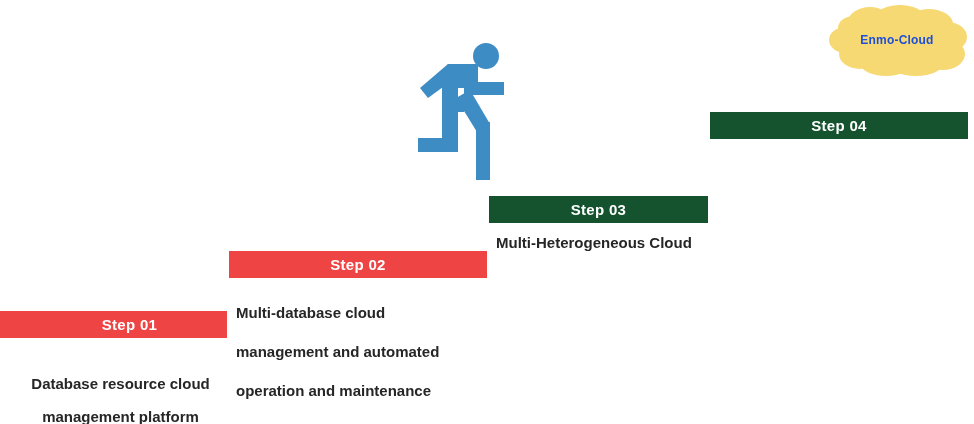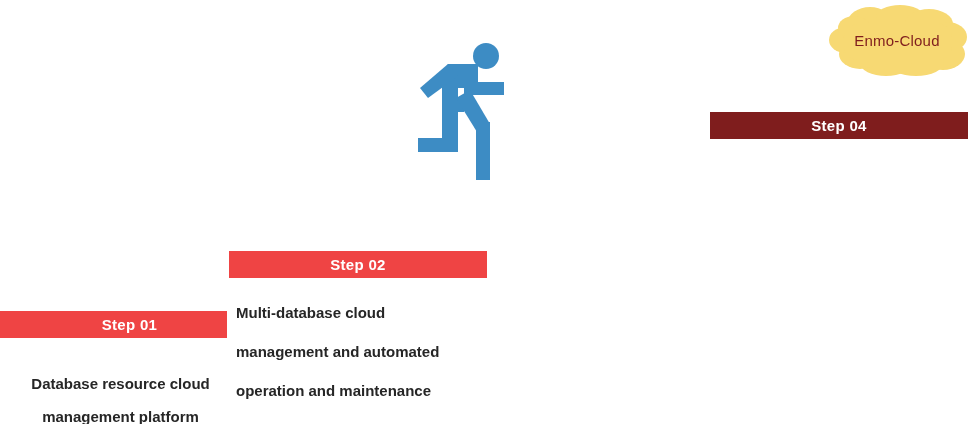--- a/index.html
+++ b/index.html
@@ -25,21 +25,21 @@
     align-items: center;
     justify-content: center;
     color: #ffffff;
     font-weight: bold;
     font-size: 15px;
     letter-spacing: 0.3px;
     height: 27px;
     box-sizing: border-box;
   }
   .step-bar.orange { background: #ef4444; }
-  .step-bar.navy   { background: #7f1d1d; }
+  .step-bar.navy   { background: #14532d; }
 
   
   #bar-01 { left: 0px;   top: 311px; width: 227px; padding-left: 32px; }
   #bar-02 { left: 229px; top: 251px; width: 258px; }
   #bar-03 { left: 489px; top: 196px; width: 219px; }
   #bar-04 { left: 710px; top: 112px; width: 258px; }
 
   
   .step-desc {
     position: absolute;
@@ -93,23 +93,23 @@
   }
   #cloud-label {
     position: absolute;
     left: 0;
     top: 0;
     width: 146px;
     height: 72px;
     display: flex;
     align-items: center;
     justify-content: center;
-    font-size: 15px;
-    font-weight: normal;
-    color: #7f1d1d;
+    font-size: 12px;
+    font-weight: bold;
+    color: #1d4ed8;
     letter-spacing: 0.2px;
   }
 
   
   #runner-figure {
     position: absolute;
     left: 412px;
     top: 42px;
     width: 120px;
     height: 148px;
@@ -159,20 +159,24 @@
         <polygon points="44,56 58,48 78,82 65,90"></polygon>
         <polygon points="64,80 78,80 78,138 64,138"></polygon>
       </g>
     </svg>
   </div>
 
   <div class="step-bar navy" id="bar-04">
     <span>Step 04</span>
   </div>
 
+  <div class="step-bar navy" id="bar-03">
+    <span>Step 03</span>
+  </div>
+  <div class="step-desc" id="desc-03">Multi-Heterogeneous Cloud</div>
 
   <div class="step-bar orange" id="bar-02">
     <span>Step 02</span>
   </div>
   <div class="step-desc" id="desc-02">Multi-database cloud
 management and automated
 operation and maintenance</div>
 
   <div class="step-bar orange" id="bar-01">
     <span>Step 01</span>

